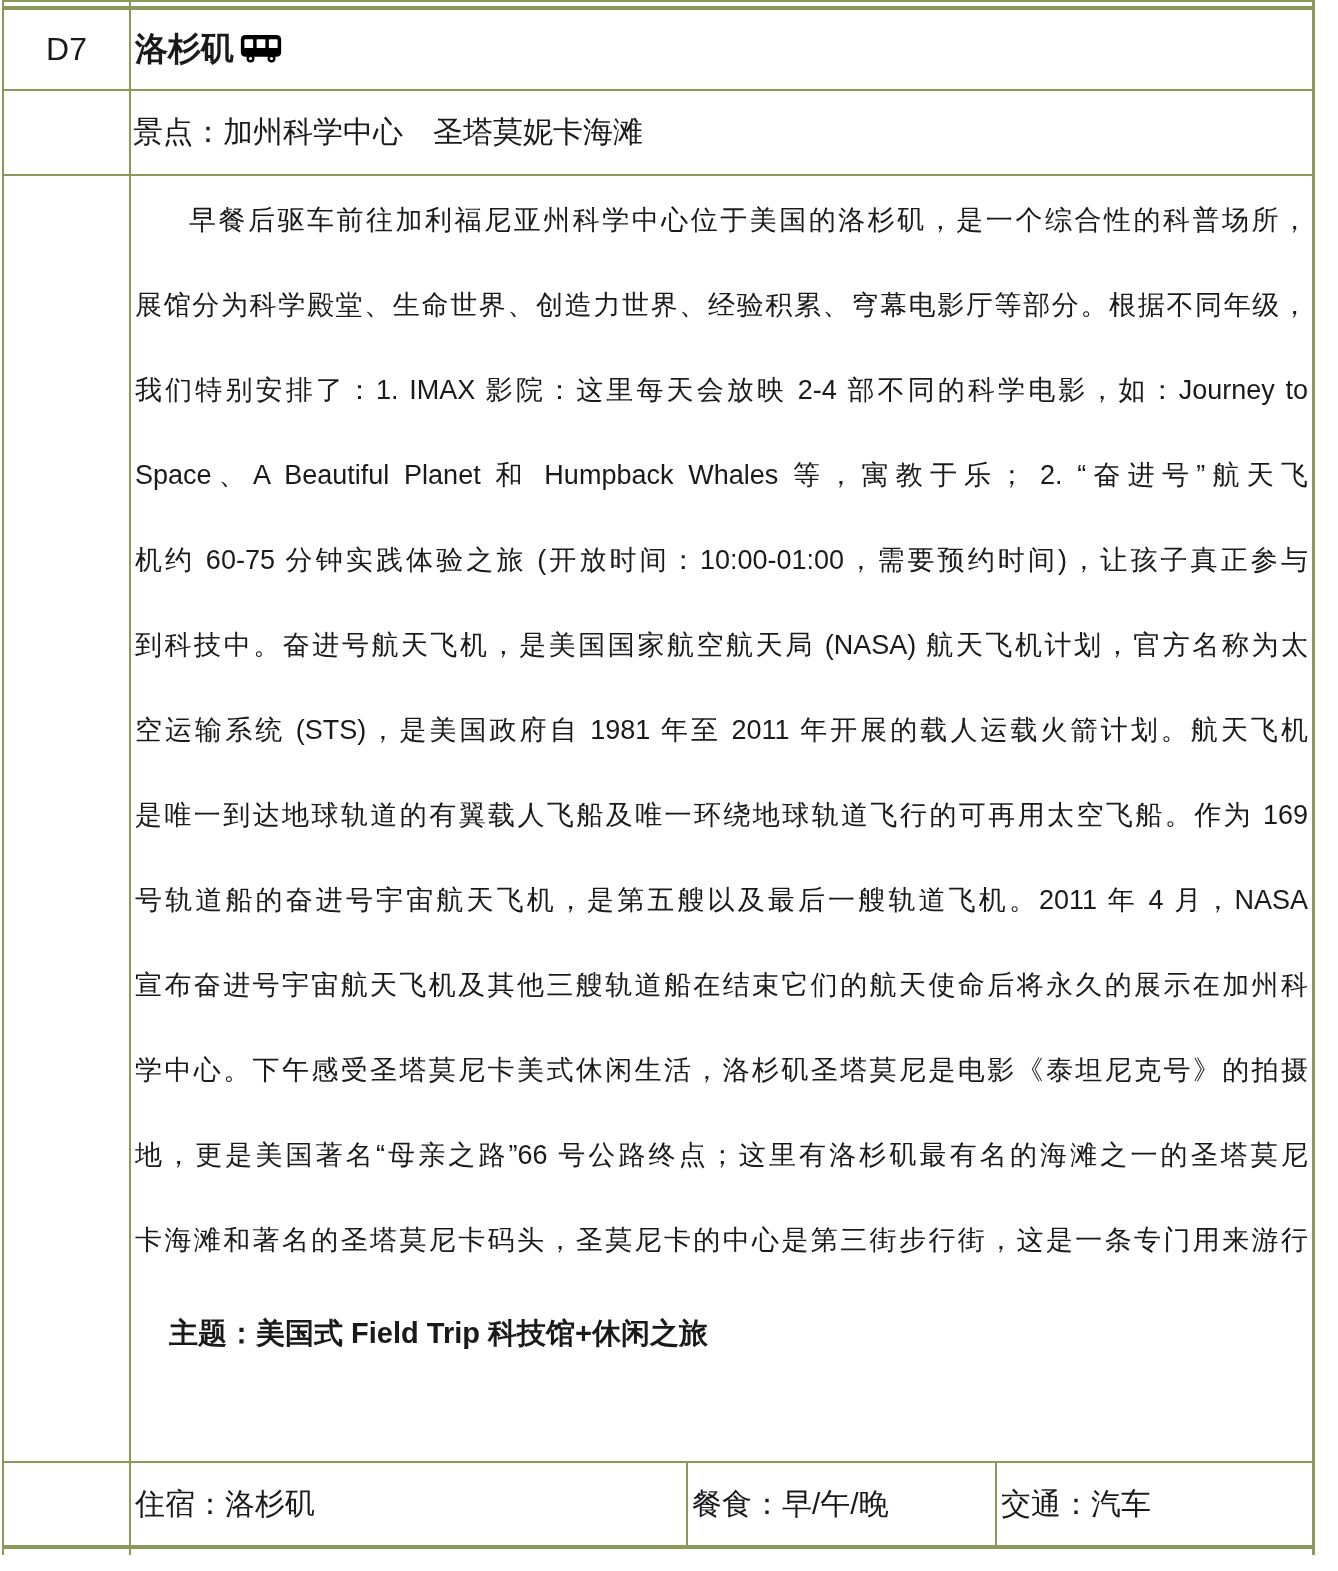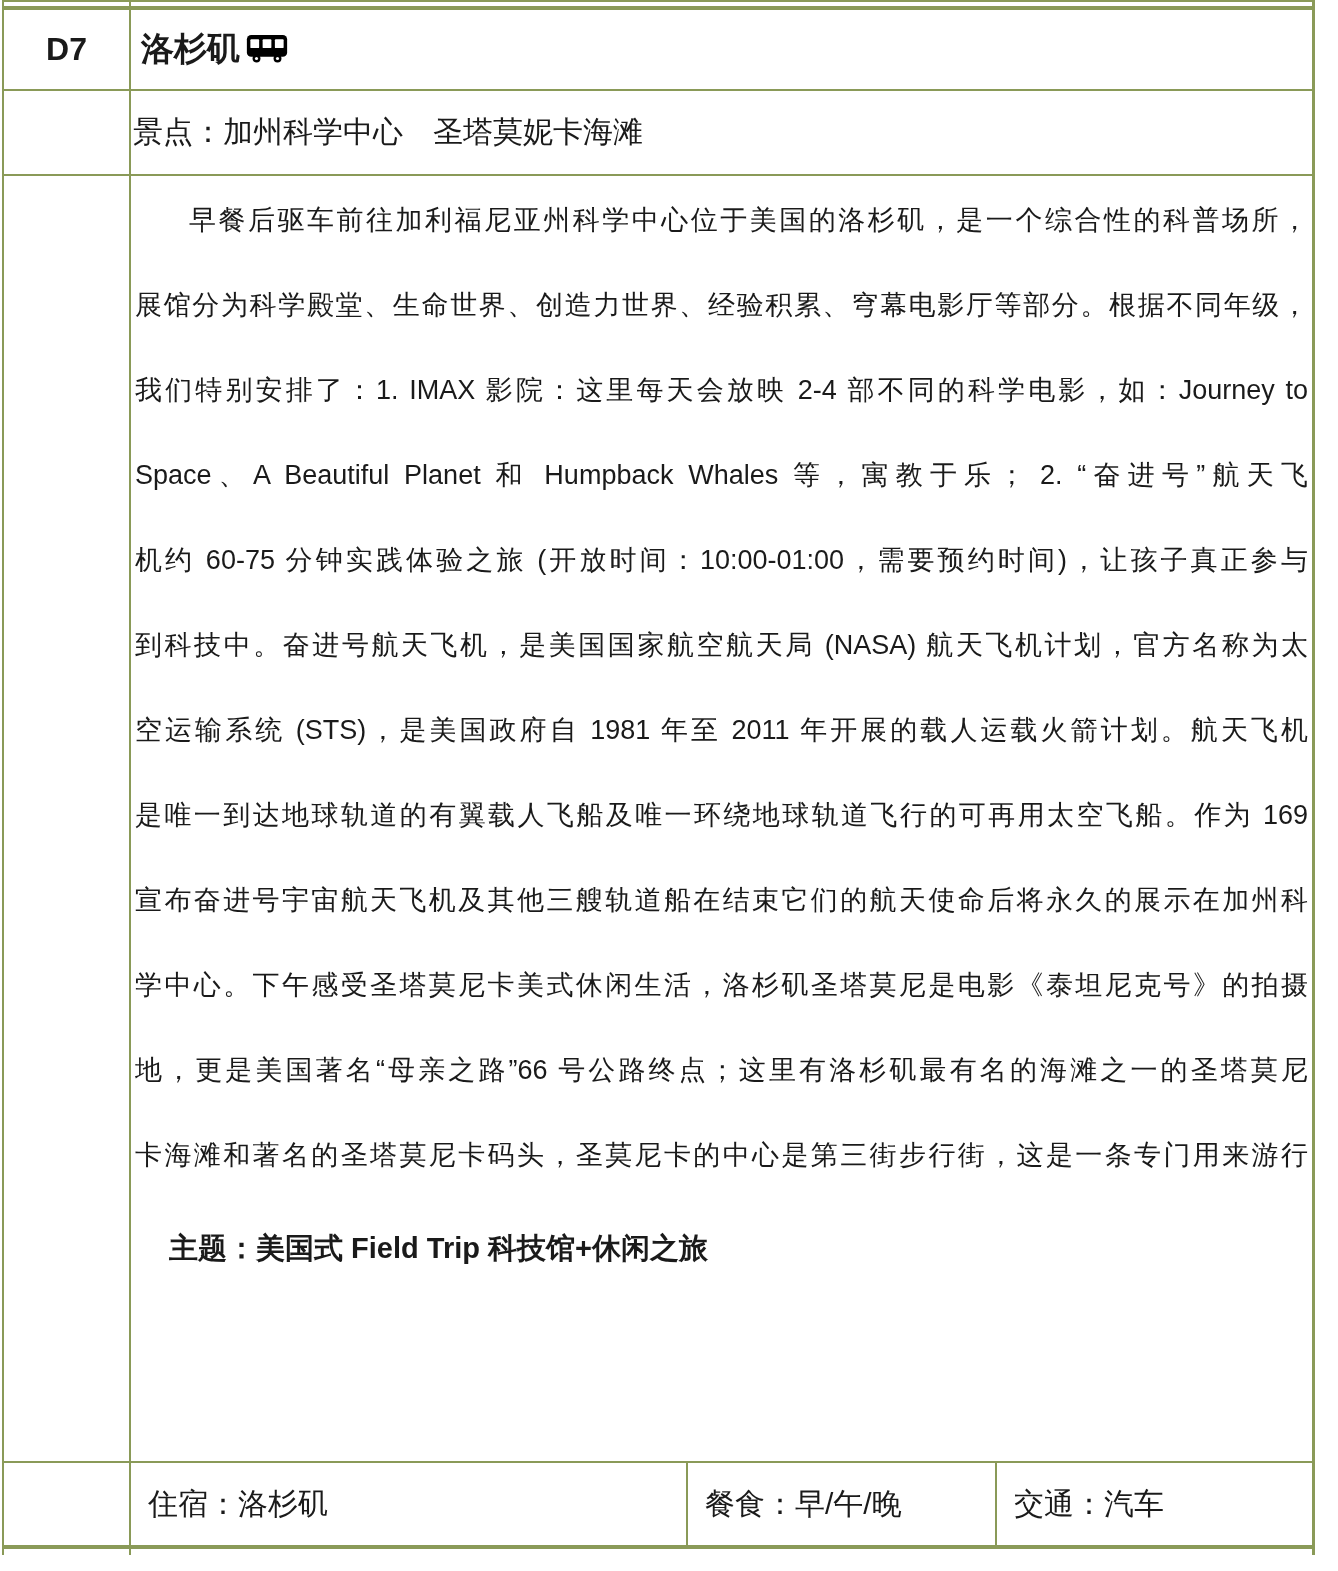--- a/index.html
+++ b/index.html
@@ -6,49 +6,49 @@
   .page {
     position:relative; width:1338px; height:1571px; background:#fff;
     font-family:"Liberation Sans", sans-serif; color:#1a1a1a; overflow:hidden;
   }
   .tbl {
     position:absolute; left:2px; top:0; width:1313px; box-sizing:border-box;
     border-left:2px solid #8a9a58; border-right:3px solid #8a9a58;
   }
   .row { display:flex; box-sizing:border-box; }
   .c1 { width:127px; flex:0 0 127px; border-right:2px solid #8a9a58; box-sizing:border-box;
-        display:flex; align-items:center; justify-content:center;font-weight:bold; }
+        display:flex; align-items:center; justify-content:center; }
   .c2 { flex:1; box-sizing:border-box; min-width:0; }
 
   .r-sliver-top   { height:10px; border-top:2px solid #8a9a58; border-bottom:4px solid #8a9a58; }
   .r-day          { height:81px;  border-bottom:2px solid #8a9a58; }
   .r-sights       { height:85px;  border-bottom:2px solid #8a9a58; }
   .r-para         { height:1287px; border-bottom:2px solid #8a9a58; }
   .r-footer       { height:86px;  border-bottom:4px solid #8a9a58; }
   .r-sliver-bot   { height:6px; }
 
   .day-num { font-size:32px; }
-  .day-title-cell { display:flex; align-items:center; padding-left:10px; }
+  .day-title-cell { display:flex; align-items:center; padding-left:4px; }
   .day-title { font-weight:bold; font-size:33px; }
   .bus { margin-left:6px; display:inline-block; }
 
   .sights-cell { display:flex; align-items:center; padding-left:2px; font-size:30px; }
 
   .para-cell { padding:2px 4px 0 4px; }
   .pline {
     height:85px; line-height:85px; font-size:27px; white-space:nowrap;
     text-align:justify; text-align-last:justify; overflow:hidden;
   }
   .pline.indent { text-indent:54px; }
   .theme {
     height:85px; line-height:85px; margin-top:8px; font-size:29px;
     font-weight:bold; text-align:left;margin-left:34px;
   }
 
-  .f-cell { display:flex; align-items:center; padding-left:17px; font-size:30px; box-sizing:border-box; }
+  .f-cell { display:flex; align-items:center; padding-left:4px; font-size:30px; box-sizing:border-box; }
   .f-lodging   { flex:0 0 557px; border-right:2px solid #8a9a58; }
   .f-meals     { flex:0 0 309px; border-right:2px solid #8a9a58; }
   .f-transport { flex:1; }
 </style>
 </head>
 <body>
 
 <div class="page">
   <div class="tbl">
 
@@ -85,20 +85,21 @@
       <div class="c1"></div>
       <div class="c2 para-cell">
         <div class="pline indent">早餐后驱车前往加利福尼亚州科学中心位于美国的洛杉矶，是一个综合性的科普场所，</div>
         <div class="pline">展馆分为科学殿堂、生命世界、创造力世界、经验积累、穹幕电影厅等部分。根据不同年级，</div>
         <div class="pline">我们特别安排了：1. IMAX 影院：这里每天会放映 2-4 部不同的科学电影，如：Journey to</div>
         <div class="pline">Space、A Beautiful Planet 和 Humpback Whales 等，寓教于乐； 2. “奋进号”航天飞</div>
         <div class="pline">机约 60-75 分钟实践体验之旅 (开放时间：10:00-01:00，需要预约时间)，让孩子真正参与</div>
         <div class="pline">到科技中。奋进号航天飞机，是美国国家航空航天局 (NASA) 航天飞机计划，官方名称为太</div>
         <div class="pline">空运输系统 (STS)，是美国政府自 1981 年至 2011 年开展的载人运载火箭计划。航天飞机</div>
         <div class="pline">是唯一到达地球轨道的有翼载人飞船及唯一环绕地球轨道飞行的可再用太空飞船。作为 169</div>
+        <div class="pline">号轨道船的奋进号宇宙航天飞机，是第五艘以及最后一艘轨道飞机。2011 年 4 月，NASA</div>
         <div class="pline">宣布奋进号宇宙航天飞机及其他三艘轨道船在结束它们的航天使命后将永久的展示在加州科</div>
         <div class="pline">学中心。下午感受圣塔莫尼卡美式休闲生活，洛杉矶圣塔莫尼是电影《泰坦尼克号》的拍摄</div>
         <div class="pline">地，更是美国著名“母亲之路”66 号公路终点；这里有洛杉矶最有名的海滩之一的圣塔莫尼</div>
         <div class="pline">卡海滩和著名的圣塔莫尼卡码头，圣莫尼卡的中心是第三街步行街，这是一条专门用来游行</div>
         <div class="theme">主题：美国式 Field Trip 科技馆+休闲之旅</div>
       </div>
     </div>
 
     <div class="row r-footer">
       <div class="c1"></div>

